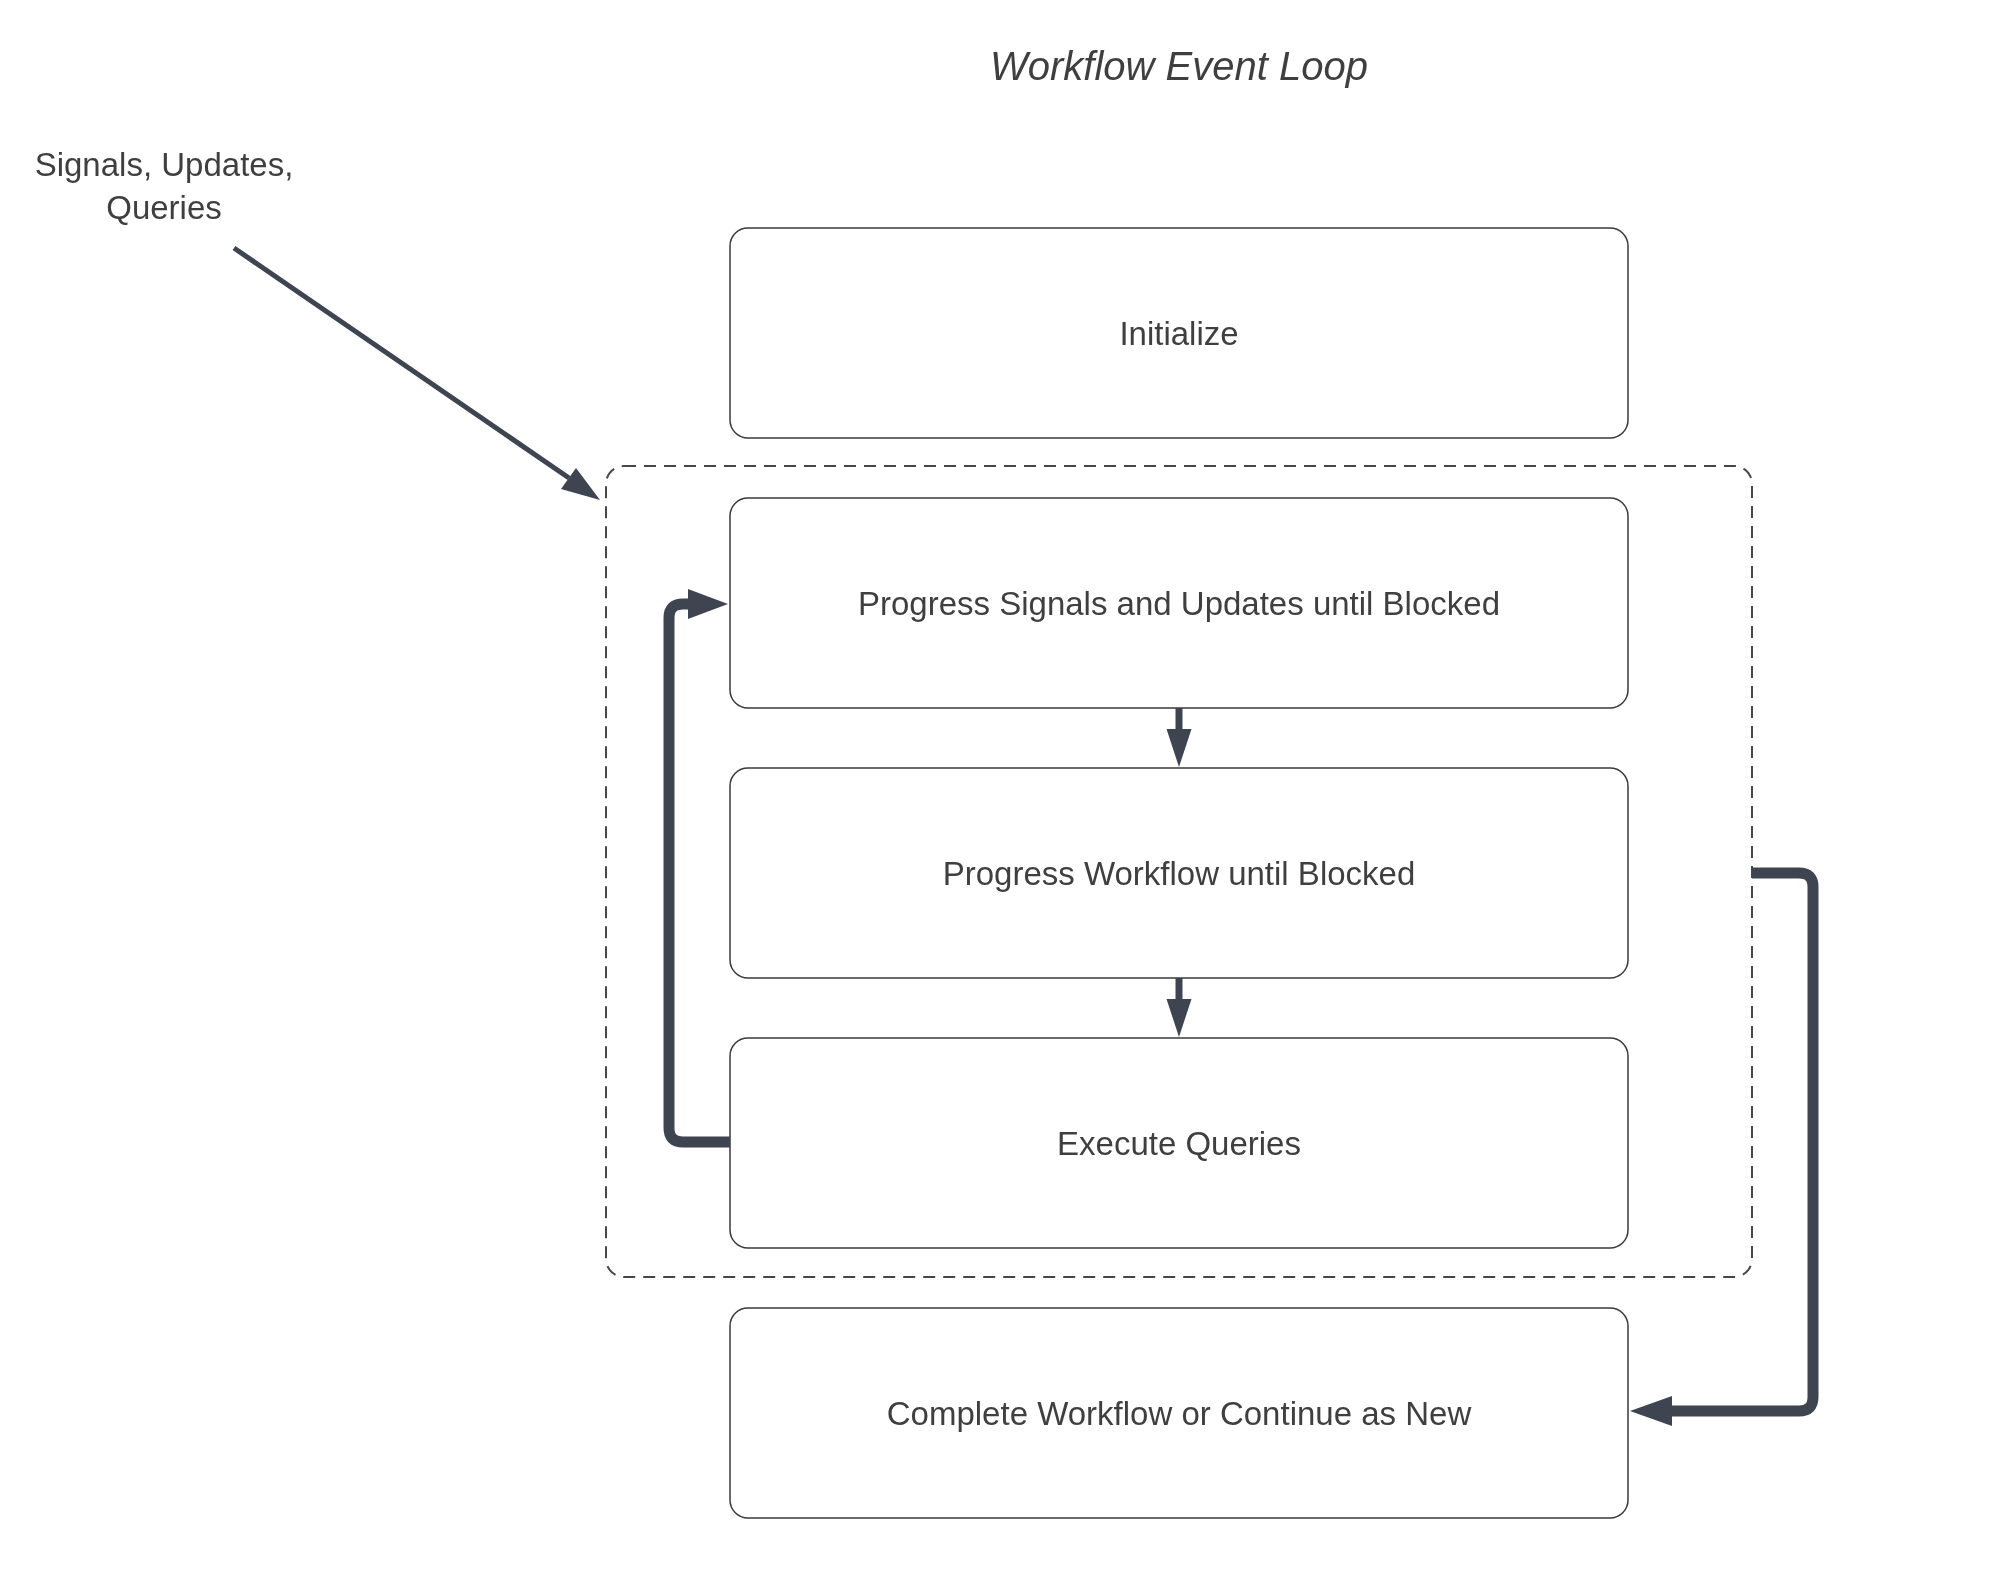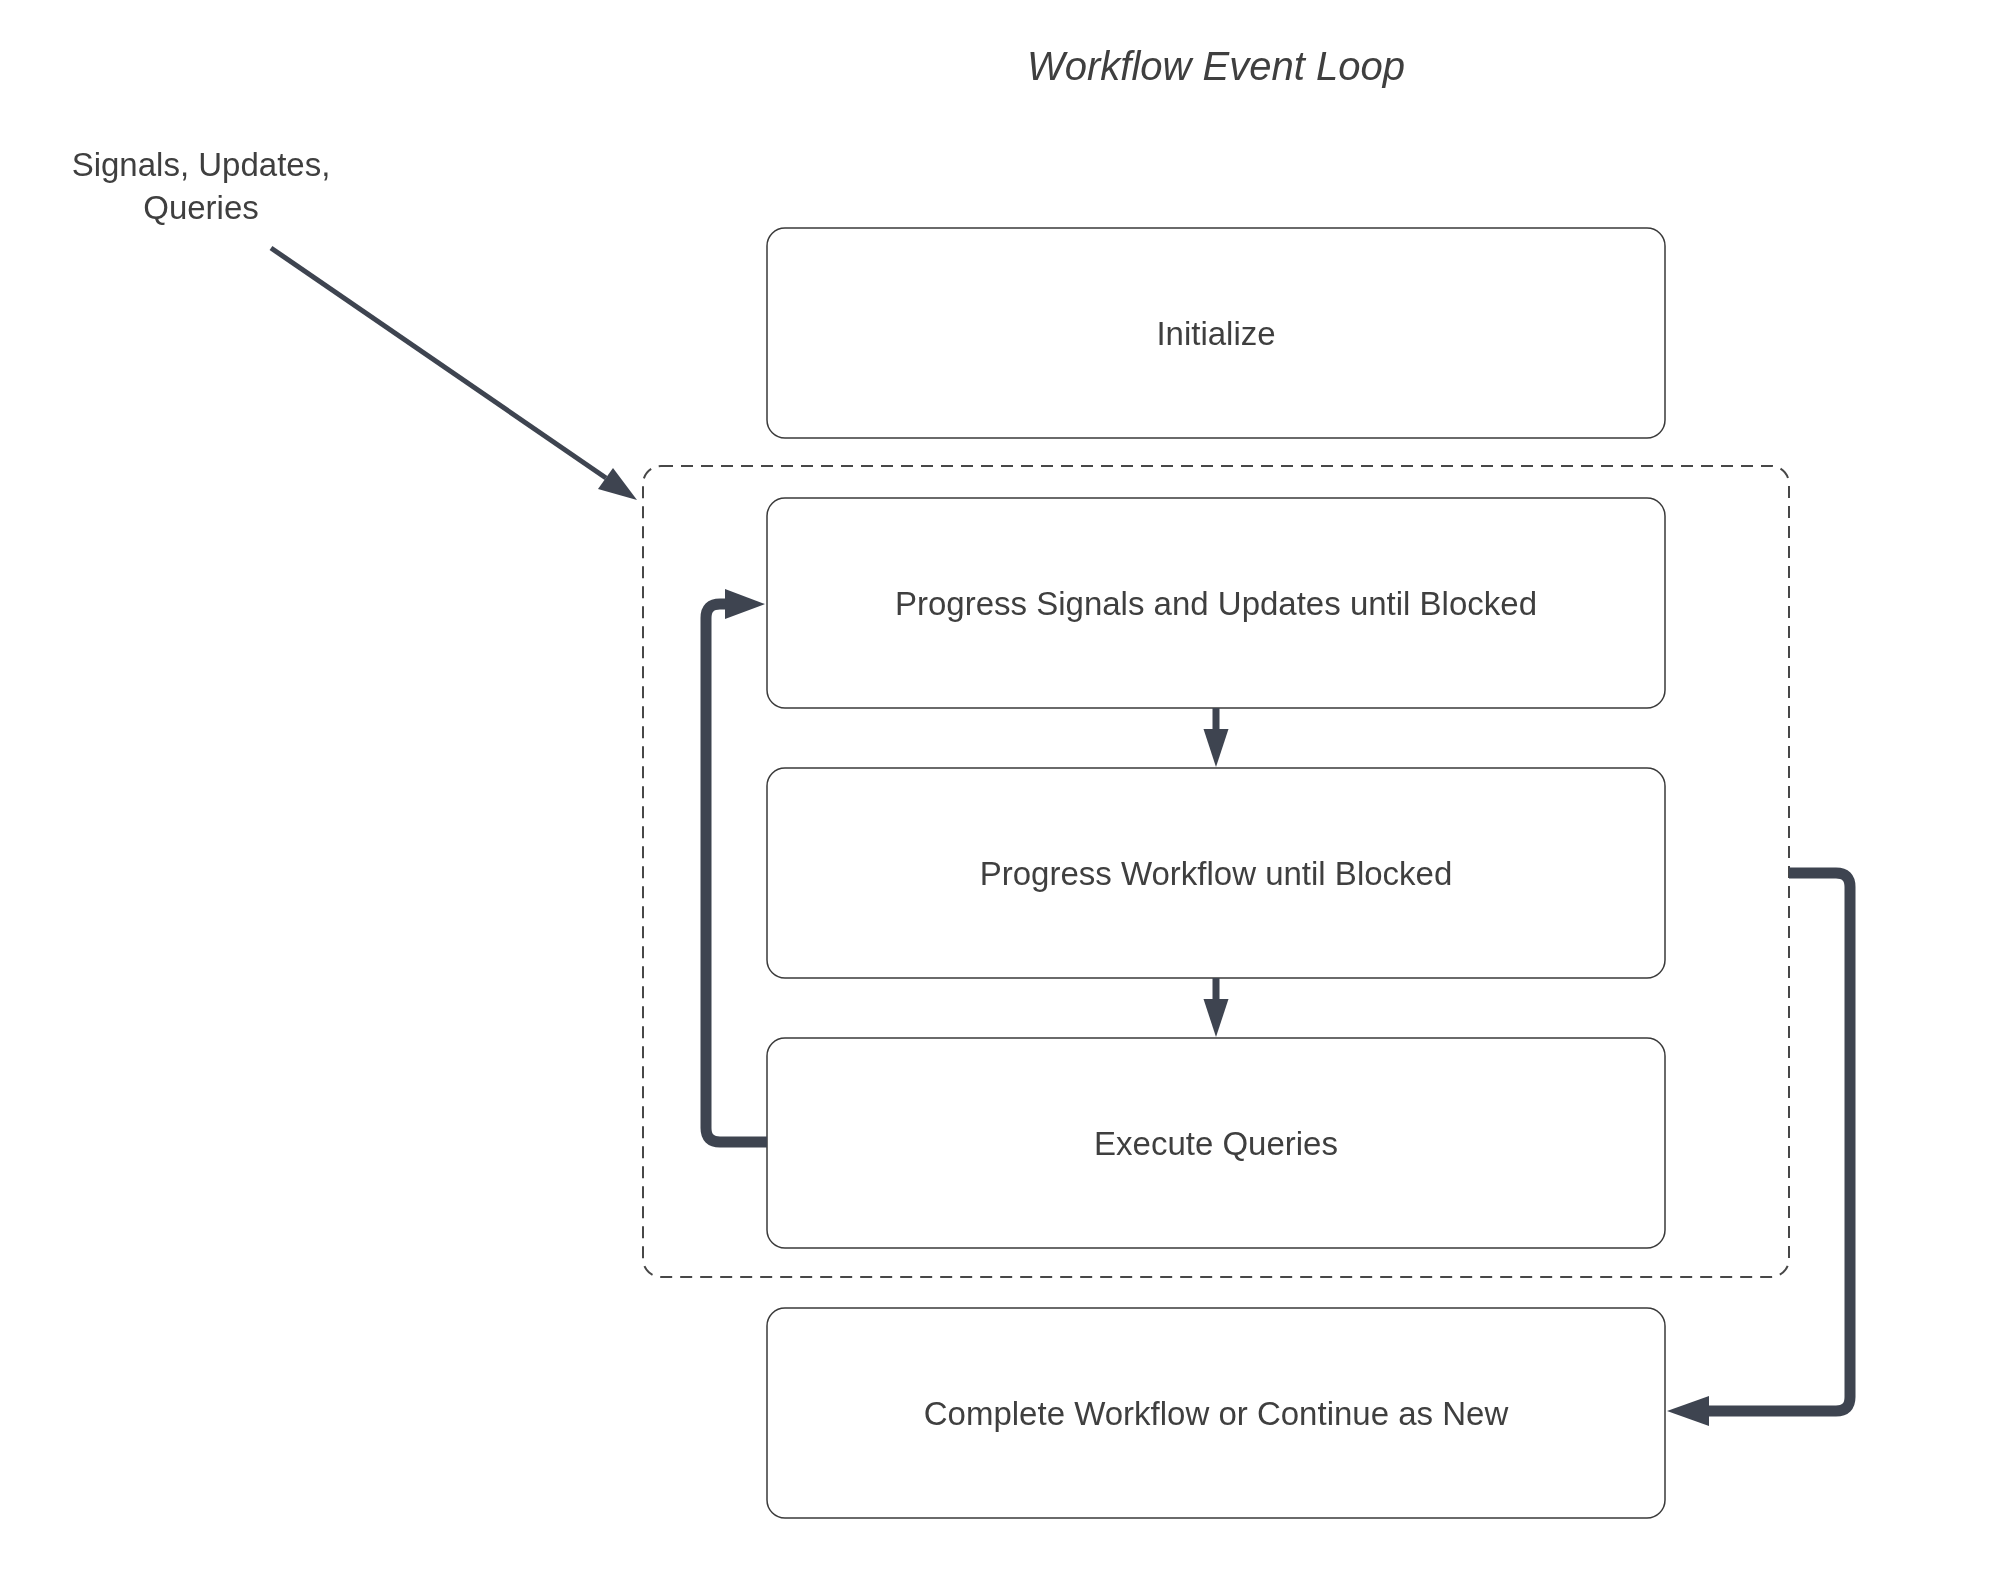--- a/index.html
+++ b/index.html
@@ -8,21 +8,20 @@
     background: #ffffff;
     width: 2006px;
     height: 1576px;
     overflow: hidden;
   }
   .diagram-root {
     position: relative;
     width: 1830px;
     height: 1576px;
     font-family: "Liberation Sans", sans-serif;
-    padding-left: 37px;
   }
   svg { display: block; }
   .box-rect {
     fill: #ffffff;
     stroke: #3a3a3a;
     stroke-width: 1.5;
   }
   .dashed-rect {
     fill: none;
     stroke: #474747;

